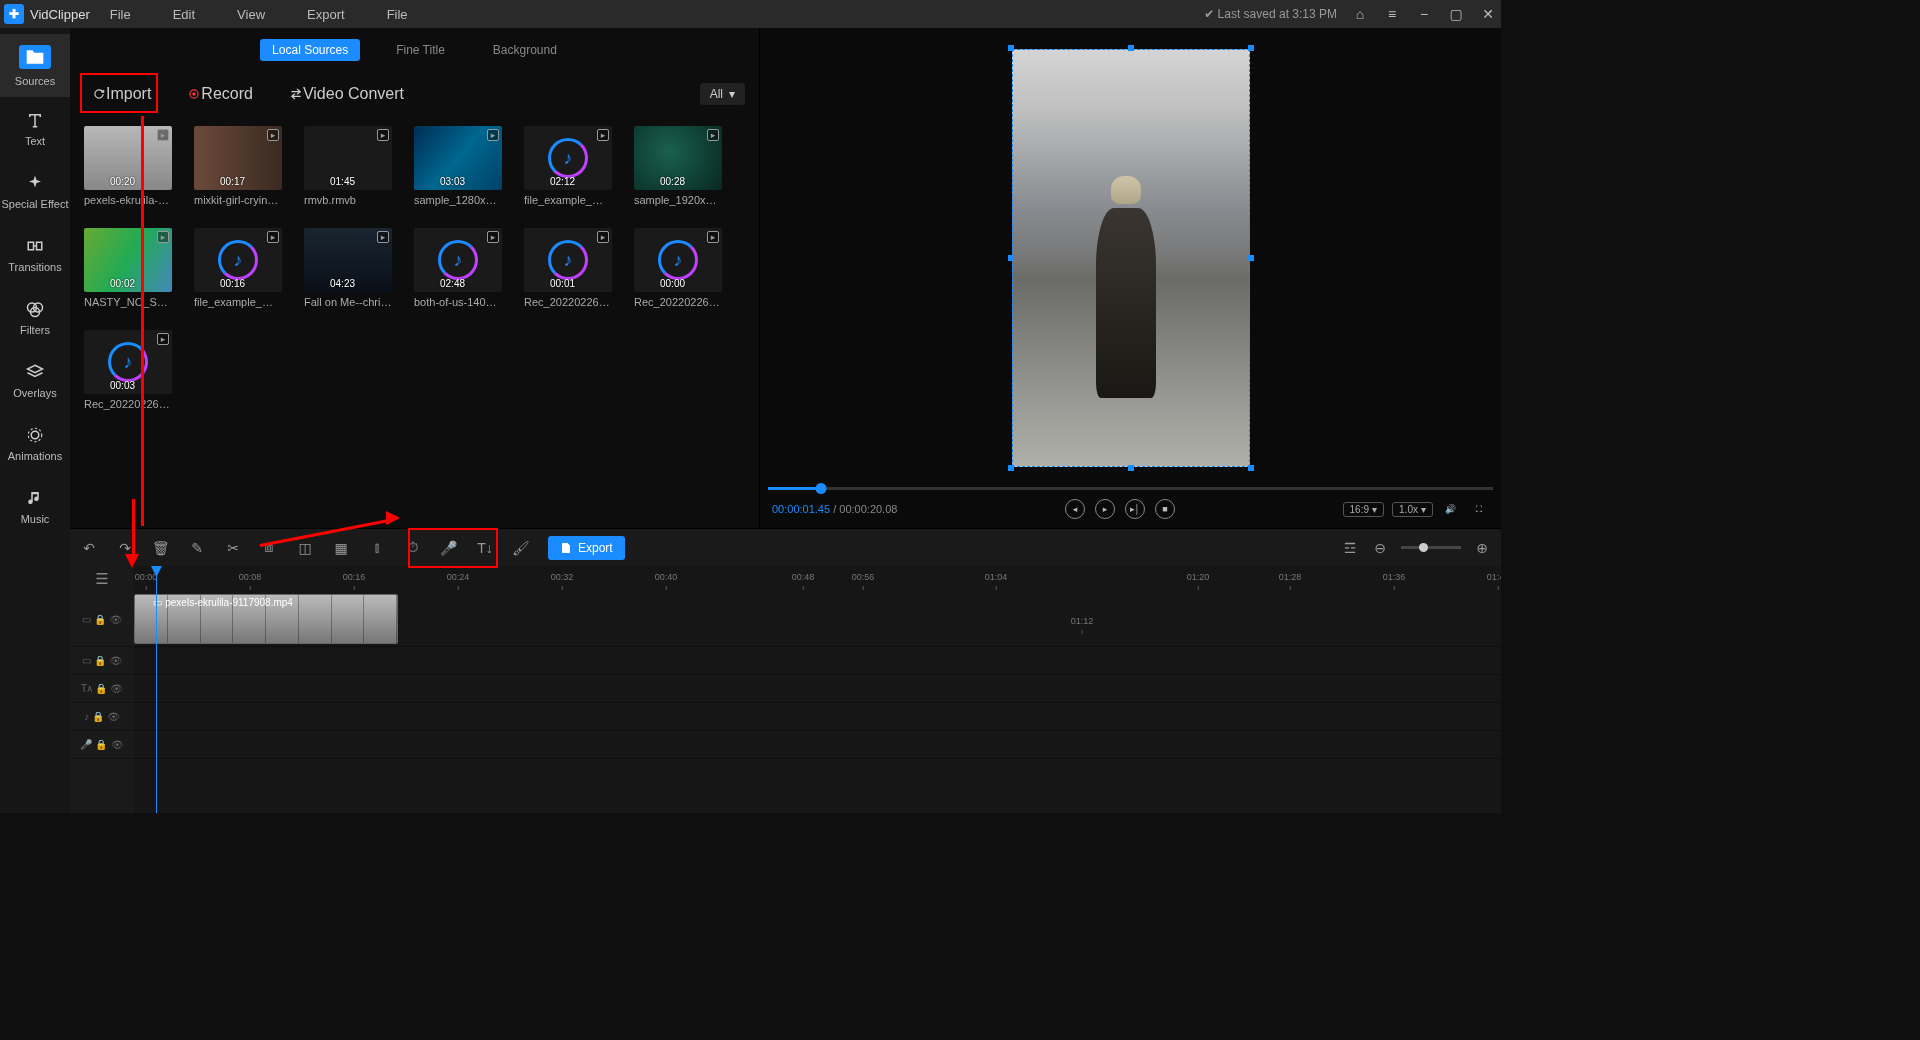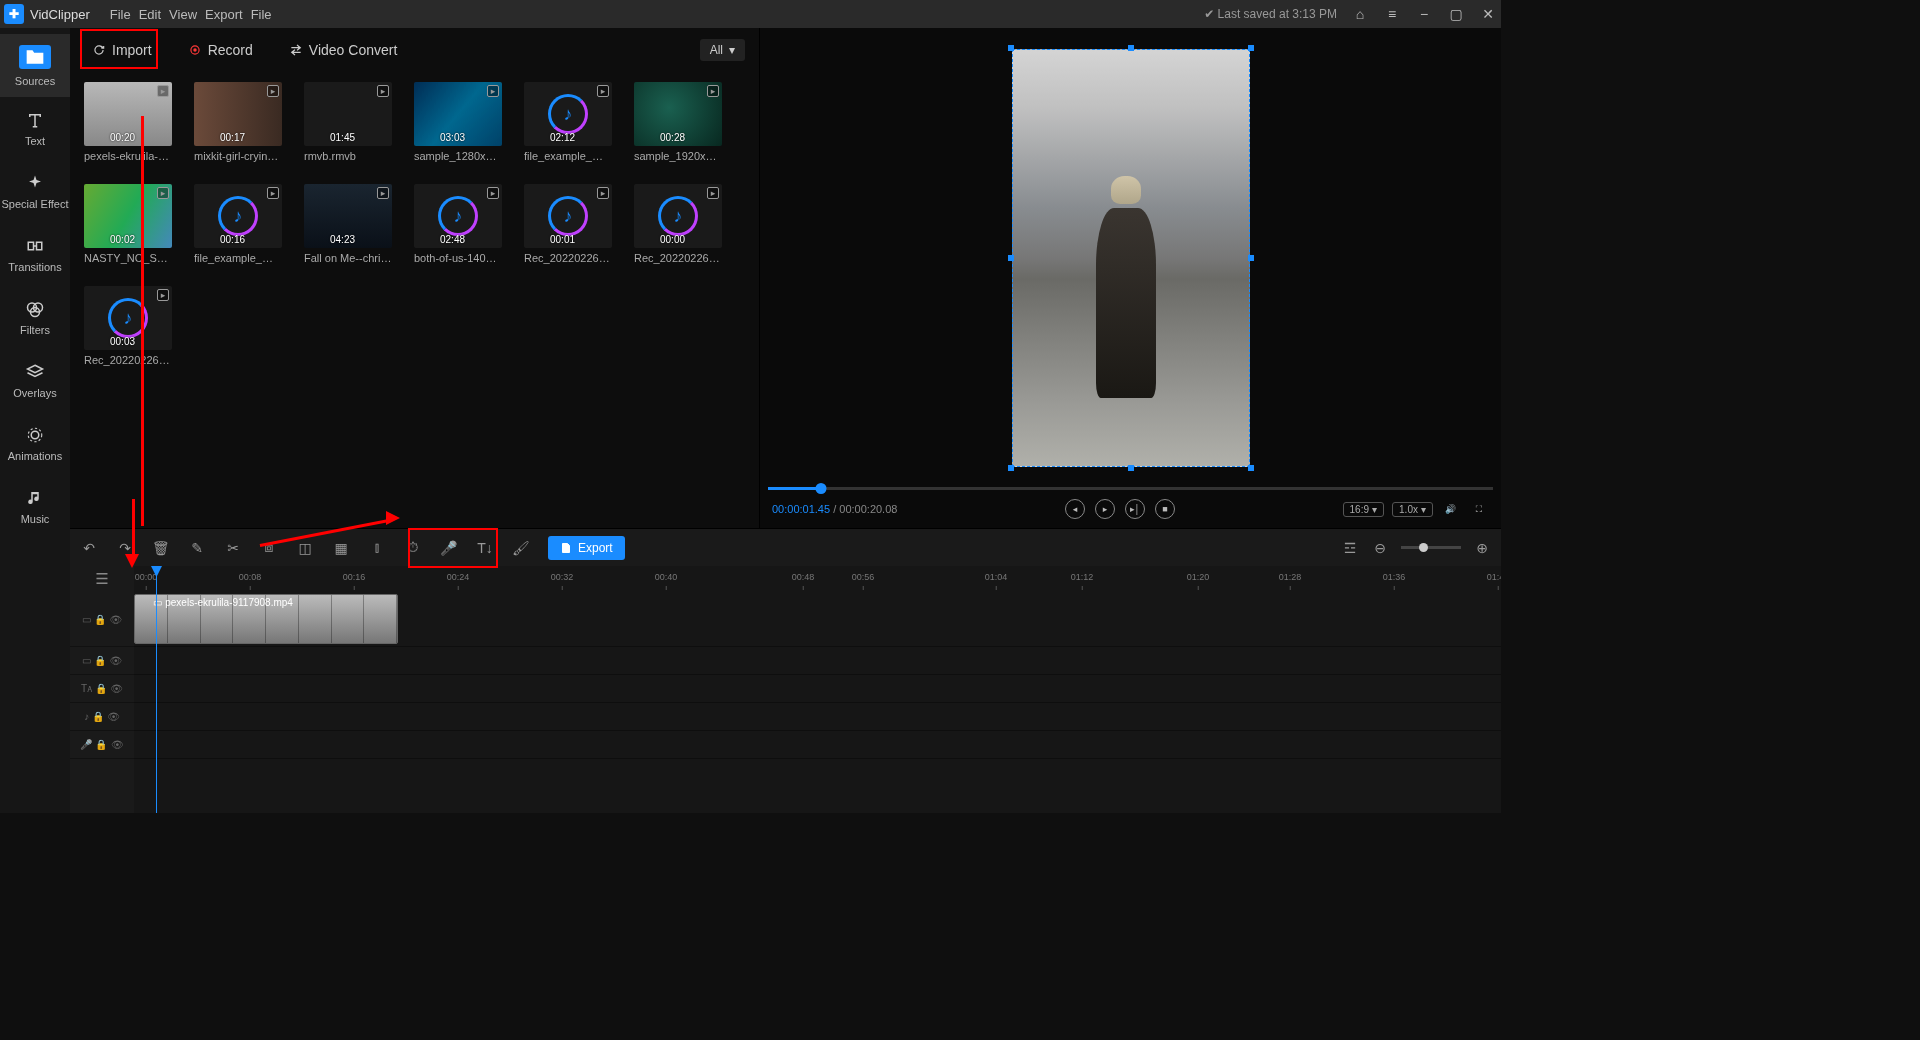--- a/index.html
+++ b/index.html
@@ -2,21 +2,21 @@
 <html><head>
 <meta charset="utf-8">
 <style>
 * { margin: 0; padding: 0; box-sizing: border-box; font-family: -apple-system, "Segoe UI", Arial, sans-serif; }
 body { background: #0f0f0f; color: #ccc; width: 1501px; height: 813px; overflow: hidden; font-size: 12px; user-select: none; }
 
 
 .titlebar { height: 28px; background: #2a2a2a; display: flex; align-items: center; padding: 0 4px; }
 .logo { width: 20px; height: 20px; background: #1a8cff; border-radius: 3px; display: flex; align-items: center; justify-content: center; color: #fff; font-size: 12px; font-weight: bold; margin-right: 6px; }
 .app-title { font-size: 13px; margin-right: 20px; color: #ddd; }
-.menu { display: flex; gap: 8px; }
+.menu { display: flex; gap: 42px; }
 .menu span { color: #bbb; cursor: pointer; font-size: 13px; }
 .titlebar-right { margin-left: auto; display: flex; align-items: center; gap: 14px; color: #999; font-size: 12px; }
 .winbtn { width: 18px; height: 18px; display: flex; align-items: center; justify-content: center; cursor: pointer; font-size: 14px; color: #bbb; }
 
 
 .main-layout { display: flex; height: calc(100% - 28px); }
 .sidebar { width: 70px; background: #161616; display: flex; flex-direction: column; padding-top: 6px; }
 .sidebar-item { height: 63px; display: flex; flex-direction: column; align-items: center; justify-content: center; gap: 6px; color: #bbb; cursor: pointer; }
 .sidebar-item.active { background: #2a2a2a; }
 .sidebar-item.active .sidebar-icon-box { background: #1a8cff; }
@@ -26,21 +26,21 @@
 
 
 .content { flex: 1; display: flex; flex-direction: column; }
 .upper { display: flex; height: 500px; }
 .media-panel { width: 690px; background: #0d0d0d; display: flex; flex-direction: column; border-right: 1px solid #000; }
 .tabs-row { height: 44px; display: flex; align-items: center; justify-content: center; gap: 24px; }
 .tab { padding: 4px 12px; color: #888; font-size: 12px; border-radius: 3px; cursor: pointer; }
 .tab.active { background: #1a8cff; color: #fff; }
 
 .actions-row { height: 44px; display: flex; align-items: center; padding: 0 14px; gap: 20px; position: relative; }
-.action-btn { display: flex; align-items: center; gap: 6px; color: #ccc; font-size: 14px; cursor: pointer; padding: 3px 8px; }
+.action-btn { display: flex; align-items: center; color: #ccc; font-size: 16px; cursor: pointer; padding: 3px 8px; }
 .import-highlight { border: 2px solid #ff0000; padding: 6px 10px; position: absolute; left: 10px; top: 1px; width: 78px; height: 40px; pointer-events: none; }
 .filter-dd { margin-left: auto; display: flex; align-items: center; gap: 6px; background: #222; padding: 4px 10px; border-radius: 3px; cursor: pointer; color: #ccc; }
 
 .media-grid { padding: 10px 14px; display: flex; flex-wrap: wrap; gap: 22px 22px; overflow-y: auto; }
 .media-item { width: 88px; display: flex; flex-direction: column; gap: 4px; cursor: pointer; }
 .thumb { width: 88px; height: 64px; background: #1a1a1a; border-radius: 2px; position: relative; overflow: hidden; display:flex; align-items:center; justify-content:center; }
 .thumb .dur { position: absolute; bottom: 3px; left: 4px; font-size: 10px; color: #fff; text-shadow: 0 0 2px #000; margin-left: 22px; }
 .thumb .add-icon { position: absolute; top: 3px; right: 3px; width: 12px; height: 12px; border: 1px solid #999; border-radius: 2px; display: flex; align-items: center; justify-content: center; font-size: 9px; color: #999; background: rgba(0,0,0,0.4); }
 .media-name { font-size: 11px; color: #aaa; white-space: nowrap; overflow: hidden; text-overflow: ellipsis; }
 .audio-icon { width: 40px; height: 40px; border: 3px solid; border-color: #1a8cff #c040ff #c040ff #1a8cff; border-radius: 50%; display:flex; align-items:center; justify-content:center; font-size:18px; color:#1a8cff;}
@@ -196,20 +196,25 @@
           <path d="M9 17a3 3 0 11-2-2.83V4h10v9a3 3 0 11-2-2.83V7H9z"></path>
         </svg>
       <div class="sidebar-label">Music</div>
     </div>
   </div>
 
   <div class="content">
     <div class="upper">
 
       <div class="media-panel" style="position:relative;">
+        <div class="tabs-row">
+          <div class="tab active">Local Sources</div>
+          <div class="tab">Fine Title</div>
+          <div class="tab">Background</div>
+        </div>
         <div class="actions-row">
           <div class="import-highlight"></div>
           <div class="action-btn">
             <svg width="14" height="14" viewBox="0 0 24 24">
                 <path fill="#ccc" d="M12 4a8 8 0 108 8h-2a6 6 0 11-2-4.5V10h5V5h-2v1.5A8 8 0 0012 4z"></path>
               </svg>
             <span>Import</span>
           </div>
           <div class="action-btn">
             <svg width="14" height="14" viewBox="0 0 24 24">
@@ -432,21 +437,21 @@
         <div class="ruler" id="ruler">
             <div class="tick" style="left: 12px;">00:00</div>
             <div class="tick" style="left: 116px;">00:08</div>
             <div class="tick" style="left: 220px;">00:16</div>
             <div class="tick" style="left: 324px;">00:24</div>
             <div class="tick" style="left: 428px;">00:32</div>
             <div class="tick" style="left: 532px;">00:40</div>
             <div class="tick" style="left: 636px; margin-left: 33px;">00:48</div>
             <div class="tick" style="left: 729px;">00:56</div>
             <div class="tick" style="left: 862px;">01:04</div>
-            <div class="tick" style="left: 948px;">01:12</div>
+            <div class="tick" style="left: 948px; margin-top: 44px;">01:12</div>
             <div class="tick" style="left: 1064px;">01:20</div>
             <div class="tick" style="left: 1156px;">01:28</div>
             <div class="tick" style="left: 1260px;">01:36</div>
             <div class="tick" style="left: 1364px;">01:44</div>
           </div>
         <div class="playhead"></div>
         <div class="track-row tall">
           <div class="clip">
             <div class="clip-label">▭ <span>pexels-ekrulila-9117908.mp4</span></div>
             <div class="clip-film">

